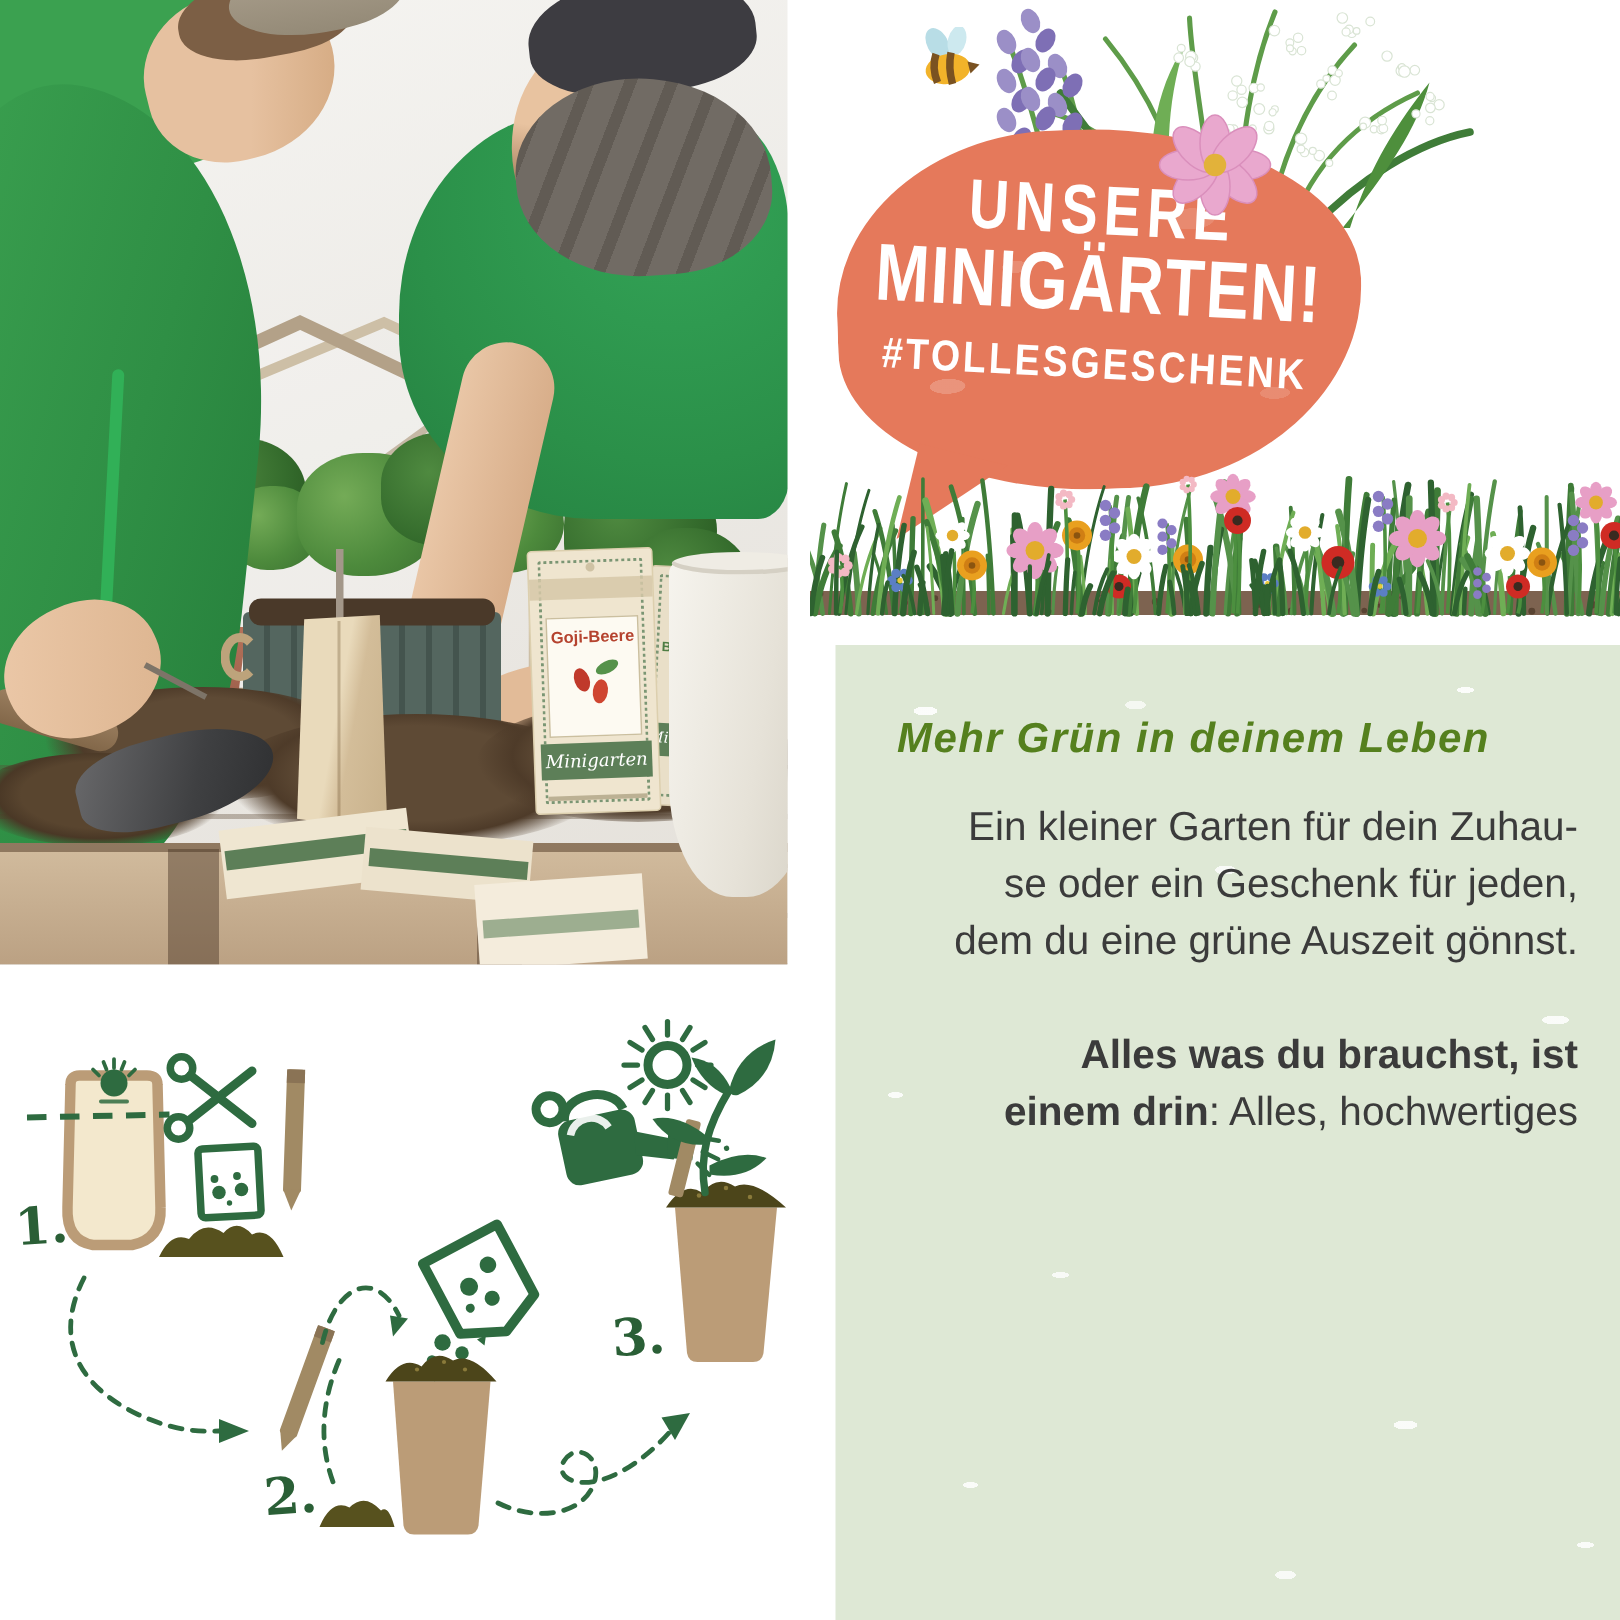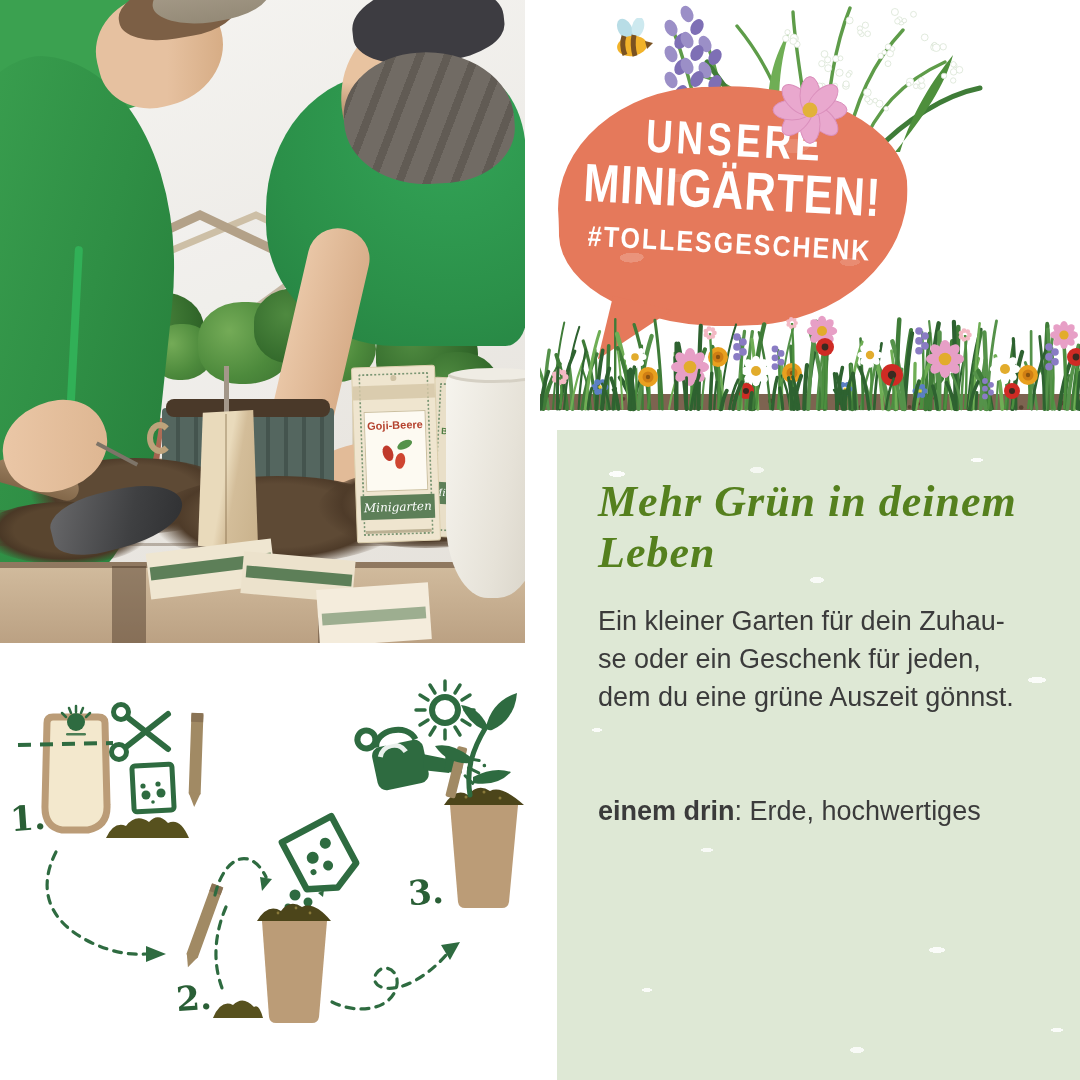--- a/index.html
+++ b/index.html
@@ -49,23 +49,23 @@
           radial-gradient(ellipse 6px 2px at 420px 30px, rgba(255,255,255,.9) 98%, transparent),
           radial-gradient(ellipse 7px 3px at 260px 150px, rgba(255,255,255,.8) 98%, transparent),
           radial-gradient(ellipse 5px 2px at 40px 300px, rgba(255,255,255,.85) 98%, transparent),
           radial-gradient(ellipse 9px 3px at 480px 250px, rgba(255,255,255,.85) 98%, transparent),
           radial-gradient(ellipse 6px 2px at 150px 420px, rgba(255,255,255,.8) 98%, transparent),
           radial-gradient(ellipse 8px 3px at 380px 520px, rgba(255,255,255,.85) 98%, transparent),
           radial-gradient(ellipse 5px 2px at 90px 560px, rgba(255,255,255,.85) 98%, transparent),
           radial-gradient(ellipse 7px 3px at 300px 620px, rgba(255,255,255,.8) 98%, transparent),
           radial-gradient(ellipse 6px 2px at 500px 600px, rgba(255,255,255,.85) 98%, transparent),
           radial-gradient(ellipse 7px 3px at 200px 40px, rgba(255,255,255,.7) 98%, transparent);}
-  .info h2{position:static;font-family:Liberation Serif, serif;font-style:italic;font-weight:bold;
-           color:var(--heading-green);font-size:44px;margin:0 0 24px 0;letter-spacing:1px;}
-  .info p{position:static;font-size:27px;line-height:38px;color:var(--body-text);margin:0;}
+  .info h2{position:static;font-family:Liberation Sans, sans-serif;font-style:italic;font-weight:bold;
+           color:var(--heading-green);font-size:28px;margin:0 0 24px 0;letter-spacing:1px;}
+  .info p{position:static;font-size:27px;line-height:38px;color:var(--body-text);margin:0;text-align:right;}
   .pre{position:static;white-space:pre-line;}
   .p2{margin-top:38px !important;}
   .info strong{position:static;font-weight:bold;}
   .info span{position:static;}
 
   .shirt-slogan{white-space:pre-line;}
 </style>
 </head>
 <body>
 
@@ -849,16 +849,16 @@
     <div class="step-num" style="left:10px;top:146px;">1.</div>
     <div class="step-num" style="left:176px;top:326px;">2.</div>
     <div class="step-num" style="left:408px;top:220px;">3.</div>
   </div>
 
   <div class="info">
     <h2>Mehr Grün in deinem Leben</h2>
     <p class="pre">Ein kleiner Garten für dein Zuhau-
 se oder ein Geschenk für jeden,
 dem du eine grüne Auszeit gönnst.</p>
-    <p class="p2"><br><strong>einem drin</strong><span>: Erde, hochwertiges</span><br></p>
+    <p class="p2"><strong>Alles was du brauchst, ist</strong><br><strong>einem drin</strong><span>: Alles, hochwertiges</span><br></p>
   </div>
 
 </div>
 
 </body></html>

